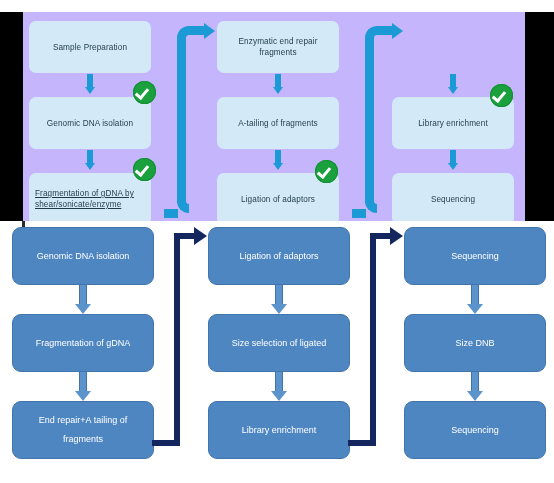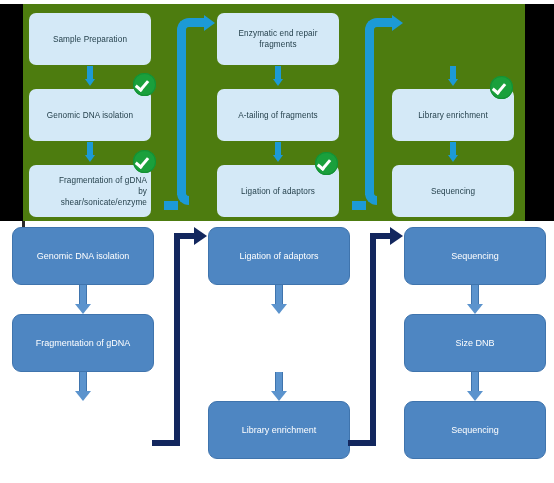--- a/index.html
+++ b/index.html
@@ -3,21 +3,21 @@
 <meta charset="utf-8">
 <style>
   html,body{margin:0;padding:0;background:#ffffff;}
   body{
     width:554px;height:483px;position:relative;overflow:hidden;
     font-family:"Liberation Sans","DejaVu Sans",sans-serif;
   }
   .stage{position:absolute;left:0;top:0;width:554px;height:483px;}
 
   
-  #top-panel{position:absolute;left:0;top:4px;width:540px;height:221px;background:#4d7c0f;}
+  #top-panel{position:absolute;left:0;top:12px;width:540px;height:221px;background:#c4b5fd;}
   .matte{position:absolute;top:0;height:221px;background:#000000;}
   #matte-left{left:0;width:23px;}
   #matte-right{left:525px;width:29px;}
 
   .tbox{
     position:absolute;background:#d4e9f7;border-radius:7px;
     color:#1f3b46;font-size:8.2px;line-height:11px;text-align:center;
     display:flex;align-items:center;justify-content:center;
     padding:0 4px;box-sizing:border-box;letter-spacing:.1px;
   }
@@ -101,21 +101,21 @@
     <div class="check" style="left:133px;top:69px;">
       <div class="disc"></div>
         <div class="tick"></div>
     </div>
 
     <div class="tarrow" style="left:85px;top:138px;height:22px;">
       <div class="shaft" style="height:13px;"></div>
       <div class="head" style="top:13px;"></div>
     </div>
 
-    <div class="tbox" style="left:29px;top:161px;width:122px;height:52px;text-align:right;justify-content:flex-start;padding-left:22px;">Fragmentation of gDNA by shear/sonicate/enzyme</div>
+    <div class="tbox" style="left:29px;top:161px;width:122px;height:52px;text-align:left;justify-content:flex-start;padding-left:6px;text-decoration:underline;">Fragmentation of gDNA by shear/sonicate/enzyme</div>
 
     <div class="check" style="left:133px;top:146px;">
       <div class="disc"></div>
         <div class="tick"></div>
     </div>
 
     <div class="elbow-cy" style="left:164px;top:14px;width:50px;height:192px;">
       <div class="r-tl" style="left:13px;top:0;"></div>
       <div class="h" style="left:25px;top:0;width:16px;"></div>
       <div class="cap" style="left:40px;top:-3.5px;"></div>
@@ -186,35 +186,37 @@
       <div class="head" style="top:19px;"></div>
     </div>
 
     <div class="bbox" style="left:12px;top:93px;width:142px;height:58px;">Fragmentation of gDNA</div>
 
     <div class="barrow" style="left:75px;top:151px;height:29px;">
       <div class="shaft" style="height:19px;"></div>
       <div class="head" style="top:19px;"></div>
     </div>
 
+    <div class="bbox" style="left:12px;top:180px;width:142px;height:58px;">End repair+A tailing of fragments</div>
 
     <div class="elbow-nv" style="left:152px;top:12px;width:60px;height:220px;">
       <div class="v" style="left:22px;top:0px;height:213px;"></div>
       <div class="h" style="left:22px;top:0px;width:22px;"></div>
       <div class="cap" style="left:42px;top:-6px;"></div>
       <div class="h" style="left:0px;top:207px;width:28px;"></div>
     </div>
 
     <div class="bbox" style="left:208px;top:6px;width:142px;height:58px;">Ligation of adaptors</div>
 
     <div class="barrow" style="left:271px;top:64px;height:29px;">
       <div class="shaft" style="height:19px;"></div>
       <div class="head" style="top:19px;"></div>
     </div>
 
+    <div class="bbox" style="left:208px;top:93px;width:142px;height:58px;">Size selection of ligated</div>
 
     <div class="barrow" style="left:271px;top:151px;height:29px;">
       <div class="shaft" style="height:19px;"></div>
       <div class="head" style="top:19px;"></div>
     </div>
 
     <div class="bbox" style="left:208px;top:180px;width:142px;height:58px;">Library enrichment</div>
 
     <div class="elbow-nv" style="left:348px;top:12px;width:60px;height:220px;">
       <div class="v" style="left:22px;top:0px;height:213px;"></div>

